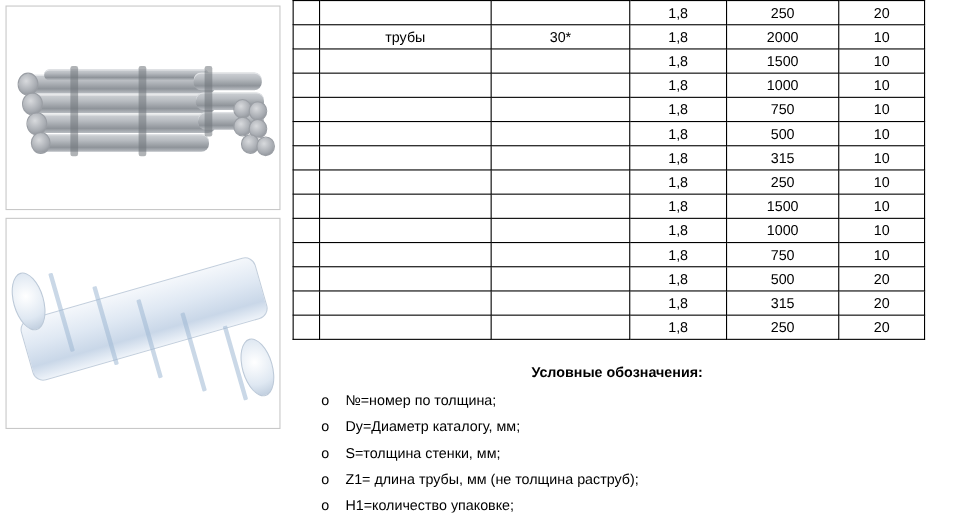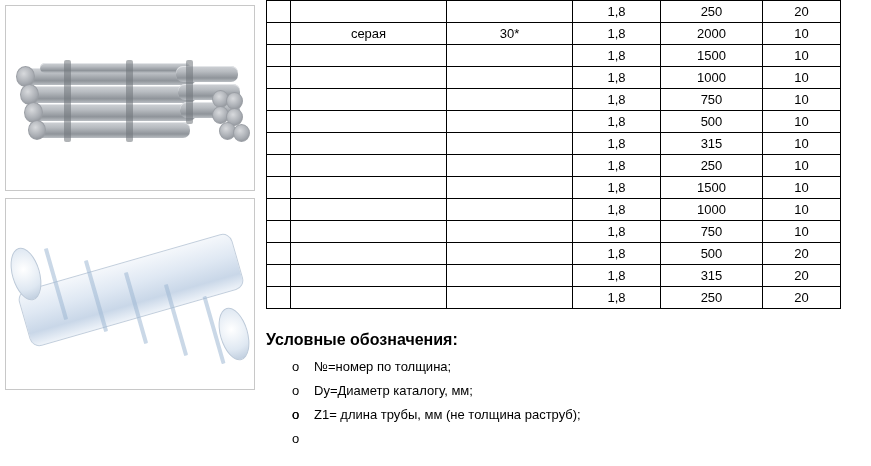--- a/index.html
+++ b/index.html
@@ -130,22 +130,23 @@
 
   
   .legend {
     position: absolute;
     left: 266px;
     top: 331px;
     width: 590px;
   }
   .legend-title {
     font-weight: bold;
-    font-size: 16px;
+    font-size: 13px;
     margin: 0 0 6px 0;
+    text-align: center;
   }
   ul.legend-list {
     list-style: none;
     margin: 0;
     padding: 0 0 0 18px;
   }
   ul.legend-list li {
     position: relative;
     padding-left: 30px;
     line-height: 24px;
@@ -226,21 +227,21 @@
         <tr>
           <td></td>
           <td></td>
           <td></td>
           <td>1,8</td>
           <td>250</td>
           <td>20</td>
         </tr>
         <tr>
           <td></td>
-          <td>серая</td>
+          <td>трубы</td>
           <td>30*</td>
           <td>1,8</td>
           <td>2000</td>
           <td>10</td>
         </tr>
         <tr>
           <td></td>
           <td></td>
           <td></td>
           <td>1,8</td>
@@ -345,24 +346,26 @@
       <li>
         <span class="bullet">o</span>
         <span>№=номер по толщина;</span>
       </li>
       <li>
         <span class="bullet">o</span>
         <span>Dу=Диаметр каталогу, мм;</span>
       </li>
       <li>
         <span class="bullet">o</span>
+        <span>S=толщина стенки, мм;</span>
       </li>
       <li>
         <span class="bullet">o</span>
         <span>Z1= длина трубы, мм (не толщина раструб);</span>
       </li>
       <li>
         <span class="bullet">o</span>
+        <span>Н1=количество упаковке;</span>
       </li>
     </ul>
   </div>
 
 </div>
 
 </body></html>

